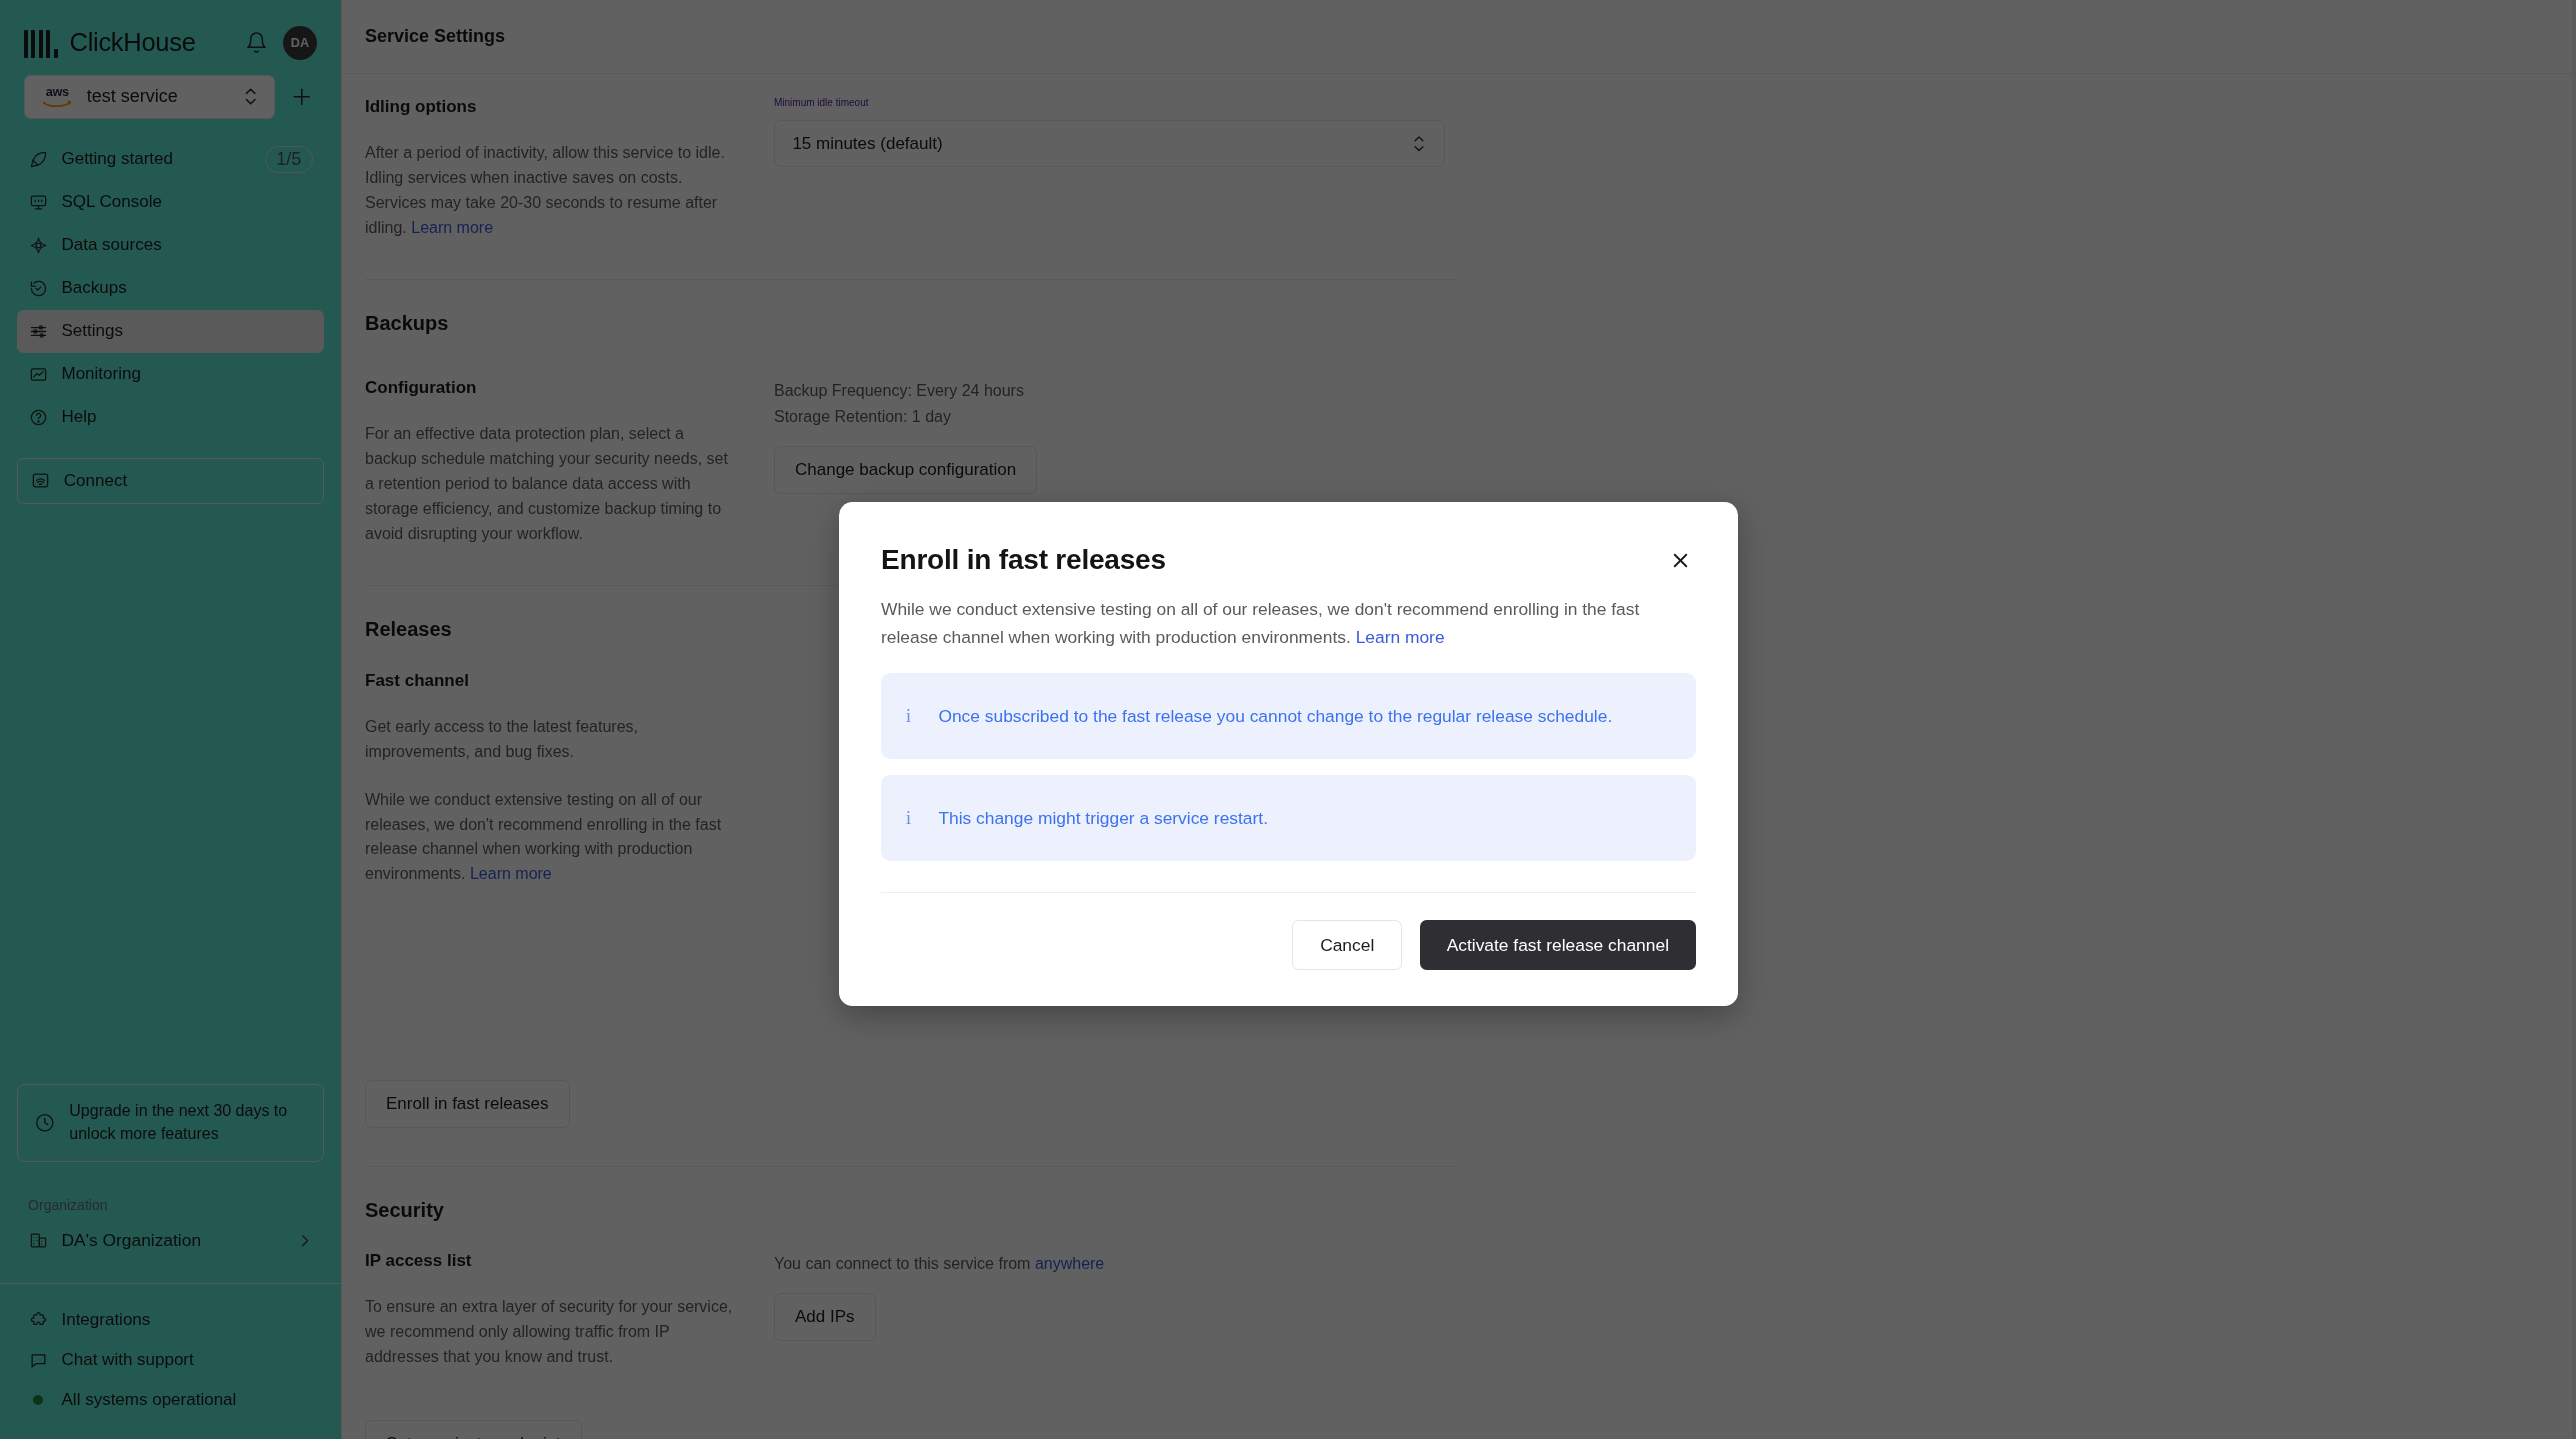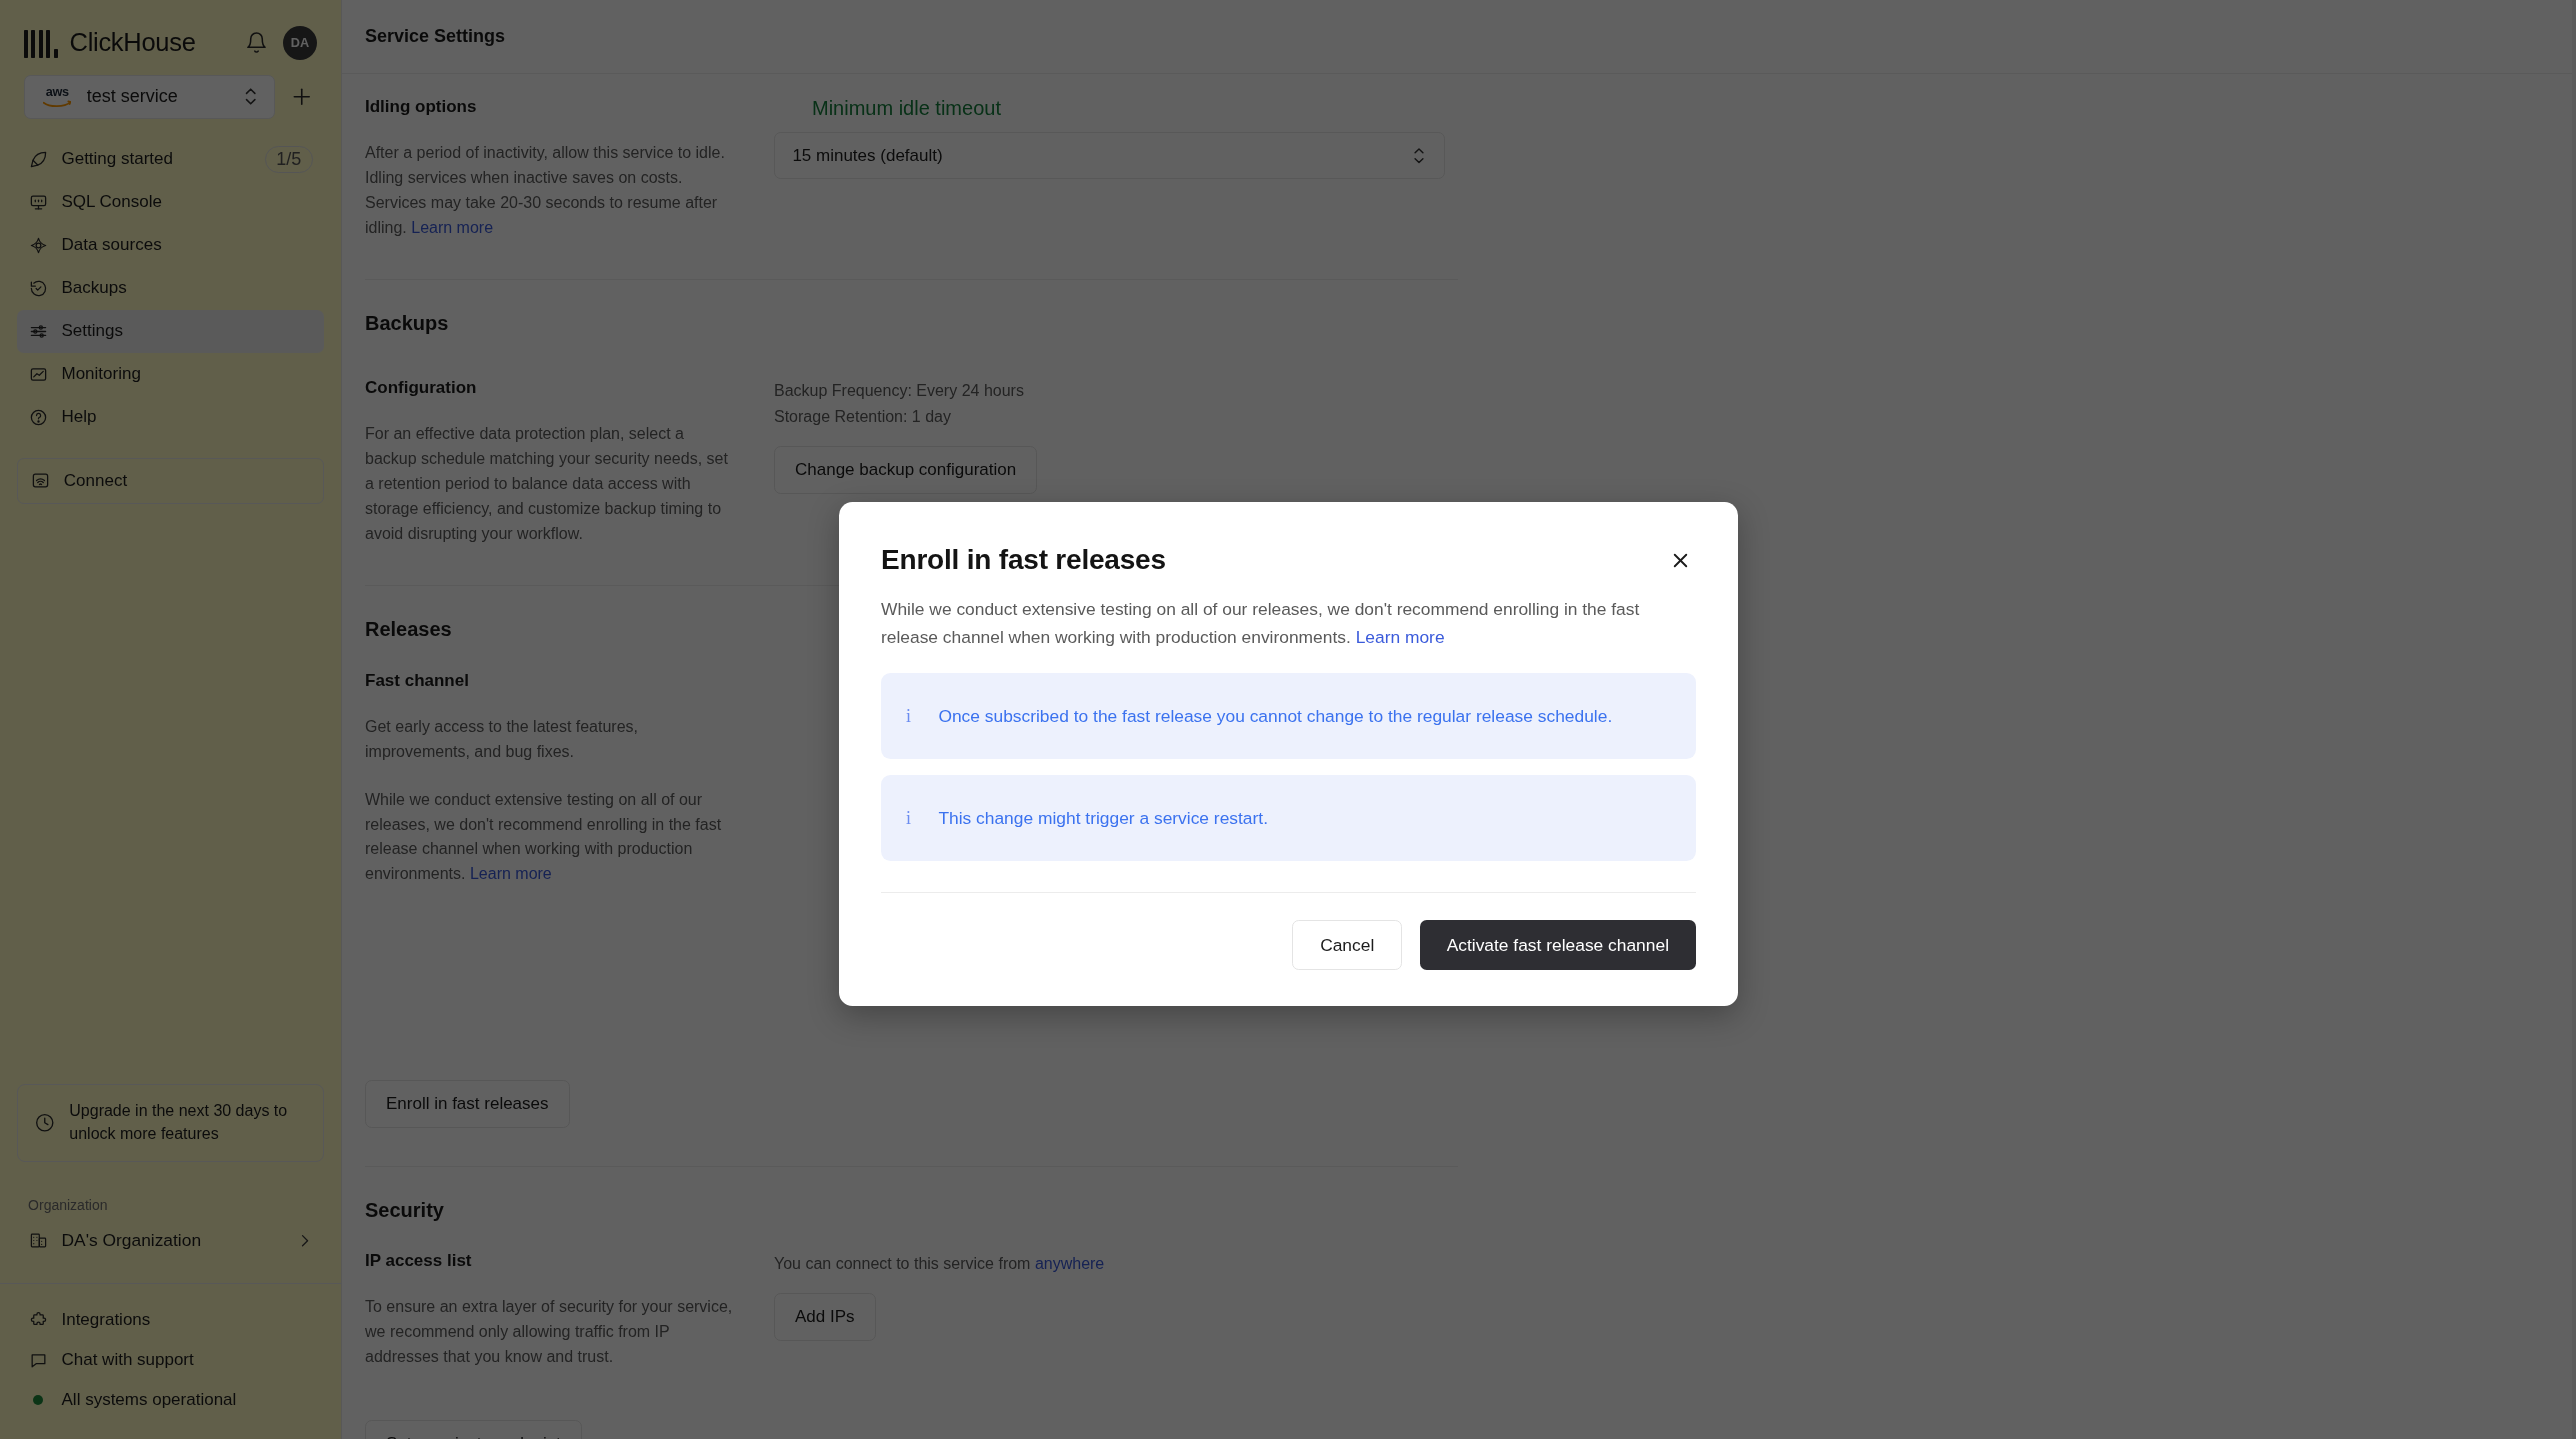--- a/index.html
+++ b/index.html
@@ -15,21 +15,21 @@
     position: absolute; inset: 0;
     display: flex;
     background: #ffffff;
   }
 
   
   .sidebar {
     width: 342px;
     flex: 0 0 342px;
     height: 1440px;
-    background: #fef9c3;
+    background: #5eead4;
     border-right: 1.3px solid #e8e8e8;
     display: flex;
     flex-direction: column;
     position: relative;
   }
   .brand-row {
     display: flex; align-items: center;
     padding: 25.5px 24px 0 24px;
     height: 60px;
   }
@@ -166,21 +166,21 @@
     font-size: 20px; font-weight: 700; color: #1c1c1c;
   }
 
   .row { display: flex; }
   .col-left { width: 409px; flex: 0 0 409px; padding-right: 40px; }
   .col-right { flex: 1; }
   .sub-title { font-size: 17px; font-weight: 700; color: #1c1c1c; }
   .body-text { font-size: 16px; line-height: 1.56; color: #5c5c5c; }
   .link { color: #3b5bdb; text-decoration: none; }
 
-  .field-label { font-size: 20px; color: #15803d; margin-left: 38px; }
+  .field-label { font-size: 10px; color: #4c1d95; }
   .select-box {
     width: 671px; height: 47px;
     border: 1.3px solid #e6e6e6; border-radius: 6.7px;
     display: flex; align-items: center;
     padding: 0 17.4px;
     font-size: 17px; color: #1d1d1d;
     background: #fff;
   }
   .select-box .stepper-icon { margin-left: auto; }
 

